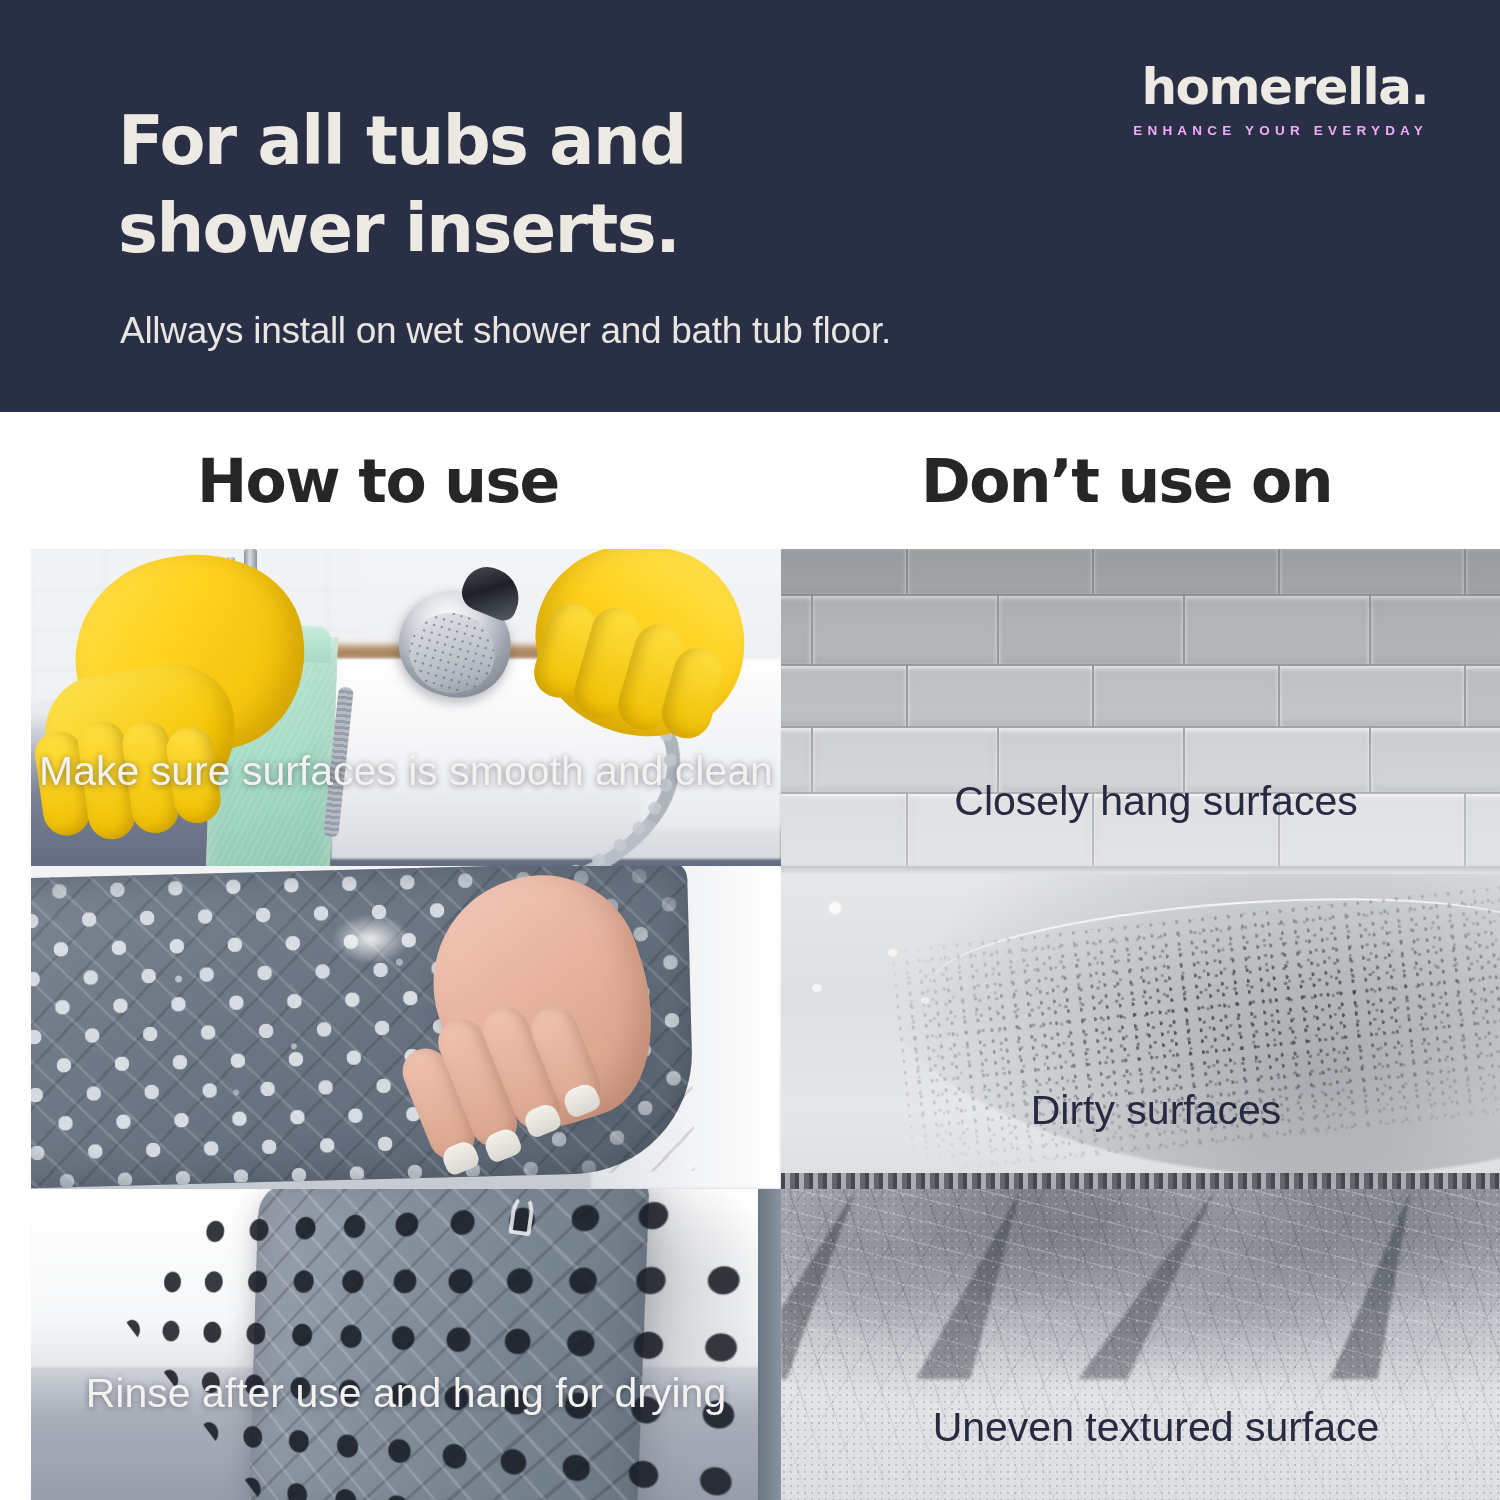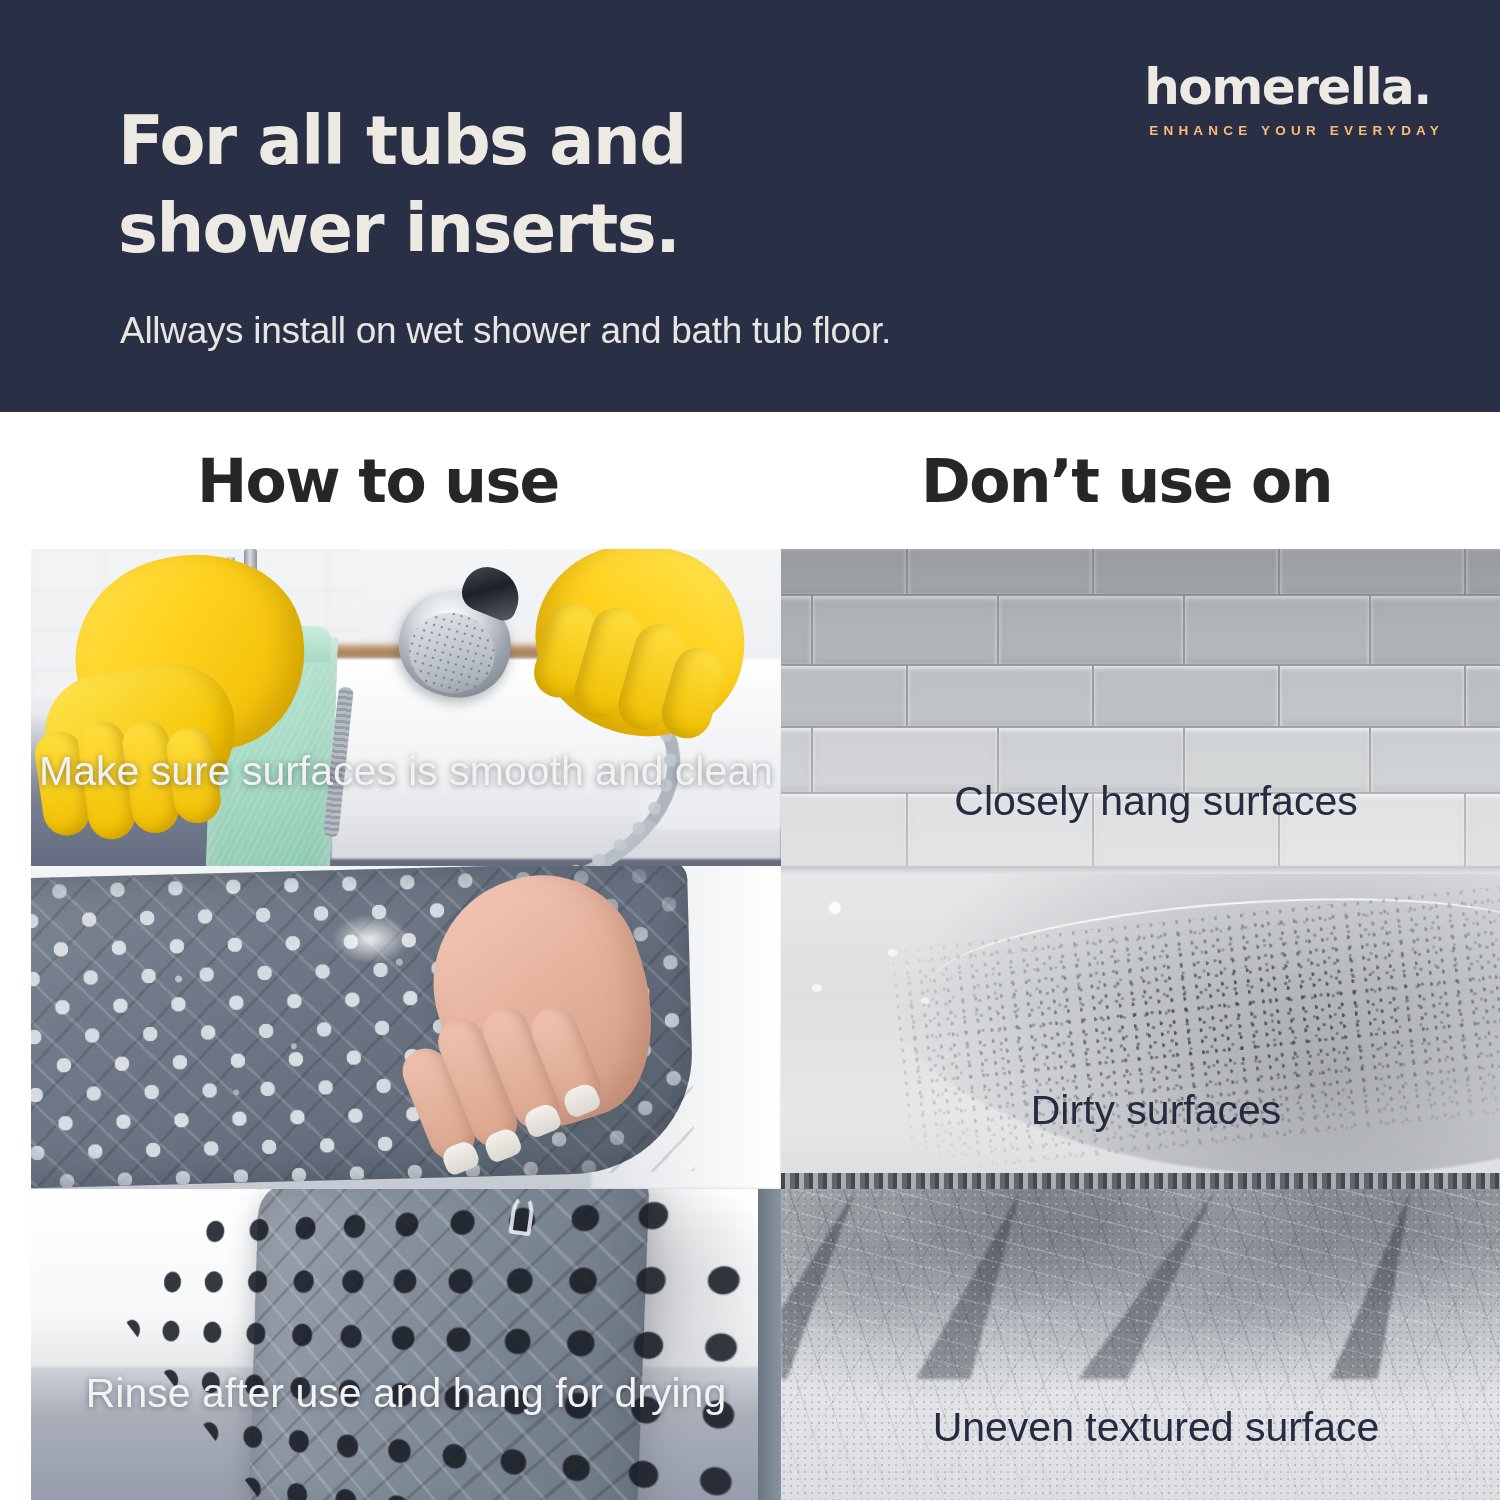--- a/index.html
+++ b/index.html
@@ -28,33 +28,33 @@
   .subhead {
     position:absolute; left:120px; top:310px; width:1200px;
     color:#E8E6E1;
     font-family:"Liberation Sans", sans-serif;
     font-weight:400;
     font-size:37px;
     letter-spacing:-0.3px;
     white-space:nowrap;
   }
   .brand {
-    position:absolute; right:56px; top:60px;
-    text-align:left;
+    position:absolute; right:72px; top:60px;
+    text-align:right;
   }
   .brand-name {
     color:#EDEAE3;
     font-family:"DejaVu Sans", sans-serif;
     font-weight:bold;
     font-size:50px;
     letter-spacing:-1.5px;
     line-height:54px;
   }
   .brand-tag {
-    color:#fdba74;
+    color:#f0abfc;
     font-family:"Liberation Sans", sans-serif;
     font-size:13.5px;
     font-weight:600;
     letter-spacing:5.2px;
     margin-top:9px;
     padding-left:5px;
   }
 
   
   .headband {

